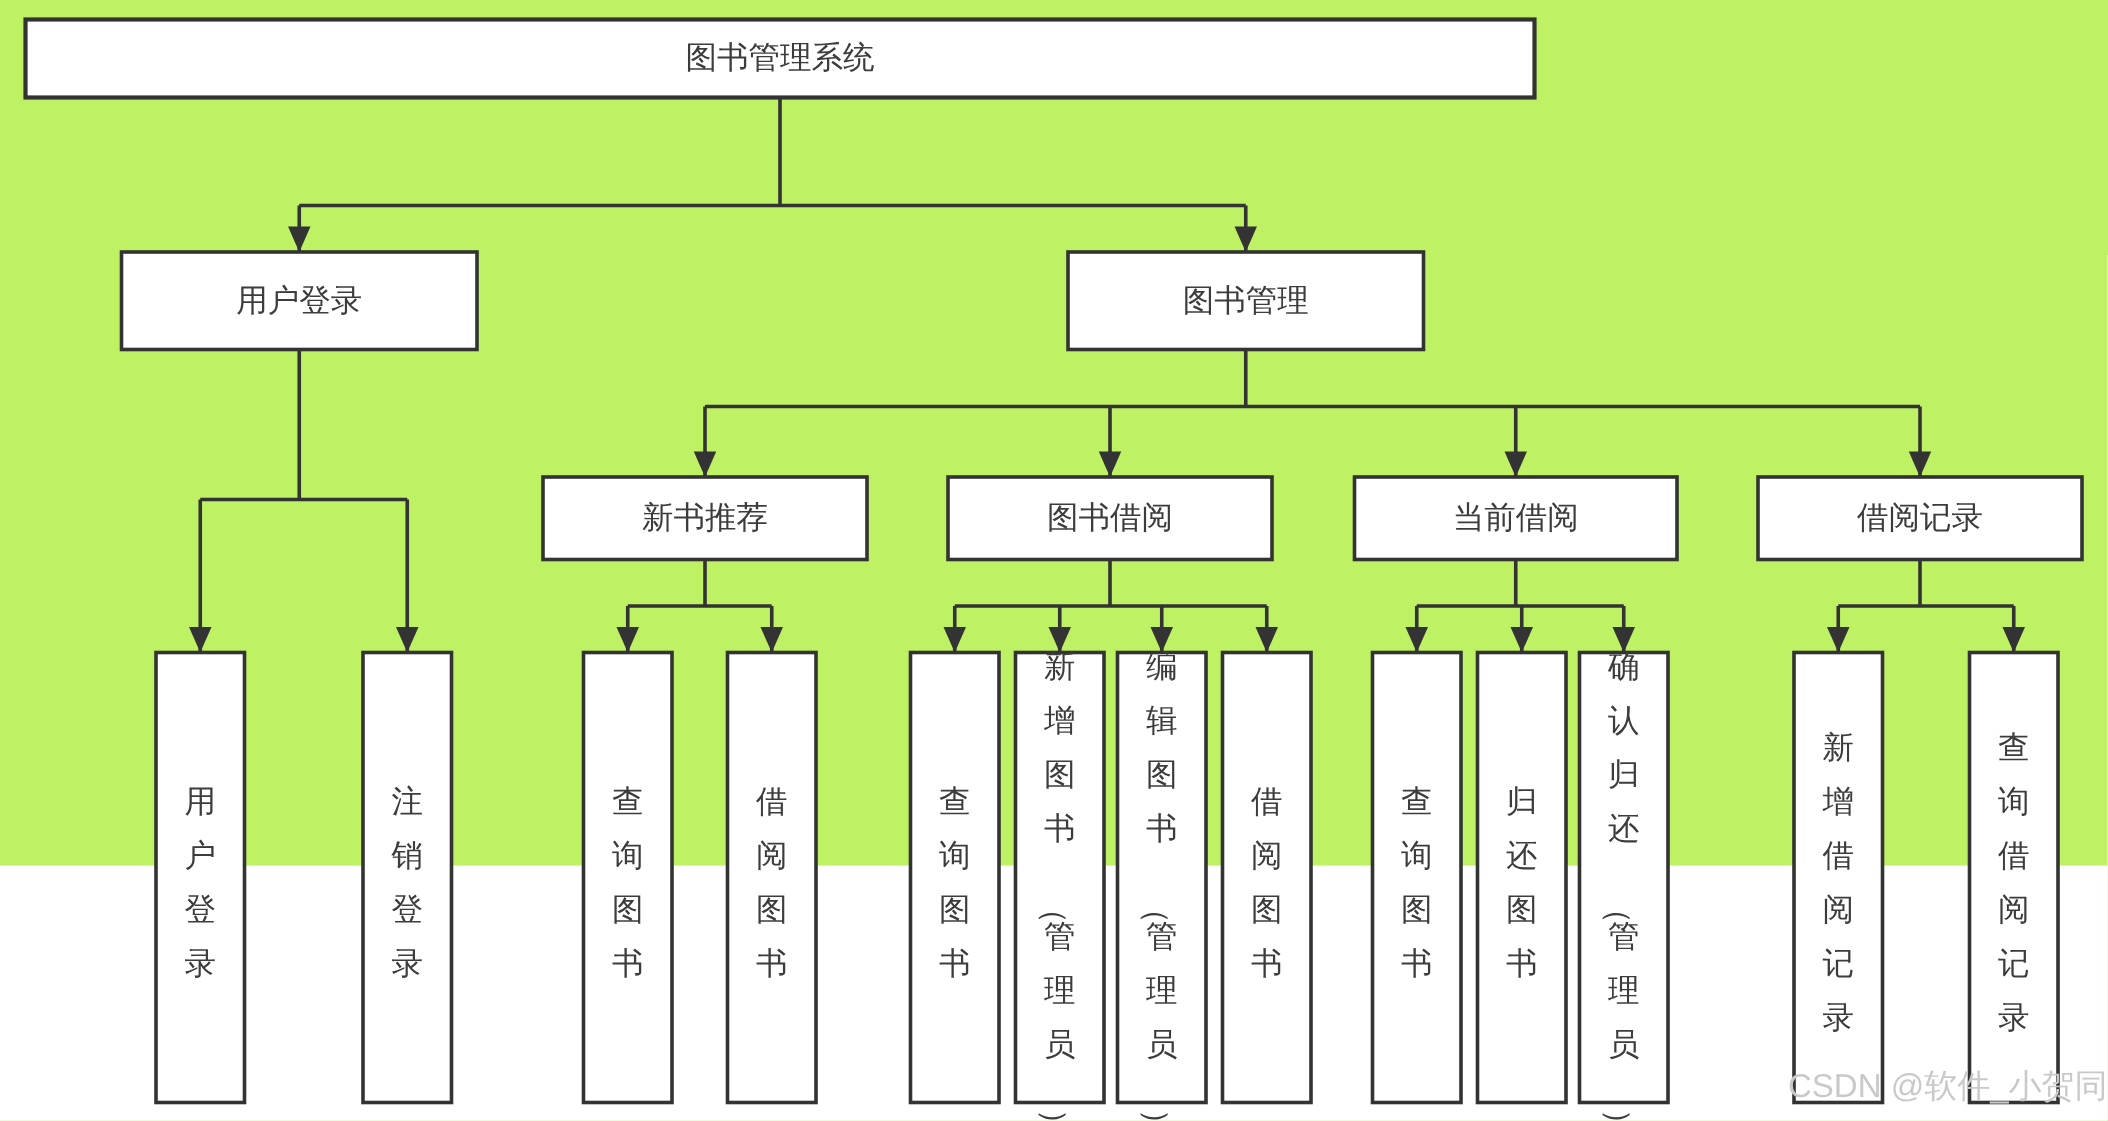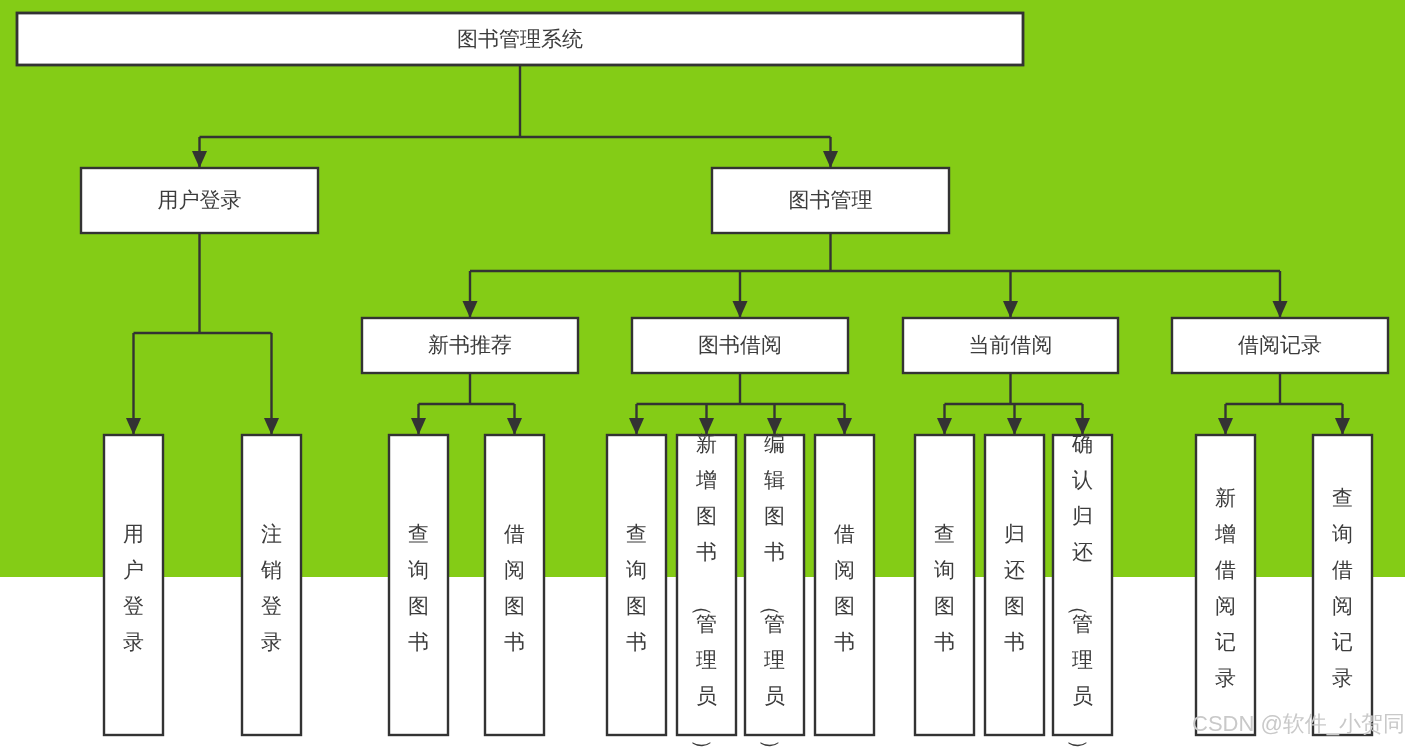--- a/index.html
+++ b/index.html
@@ -10,21 +10,21 @@
   body {
     width: 1405px;
     height: 747px;
     font-family: "Liberation Sans", sans-serif;
     overflow: hidden;
   }
   #diagram-root {
     position: relative;
     width: 1405px;
     height: 577px;
-    background: #84cc16;
+    background: #bef264;
   }
   svg#diagram-svg {
     position: absolute;
     left: 0;
     top: 0;
     width: 1405px;
     height: 747px;
     display: block;
   }
   .node-box {

